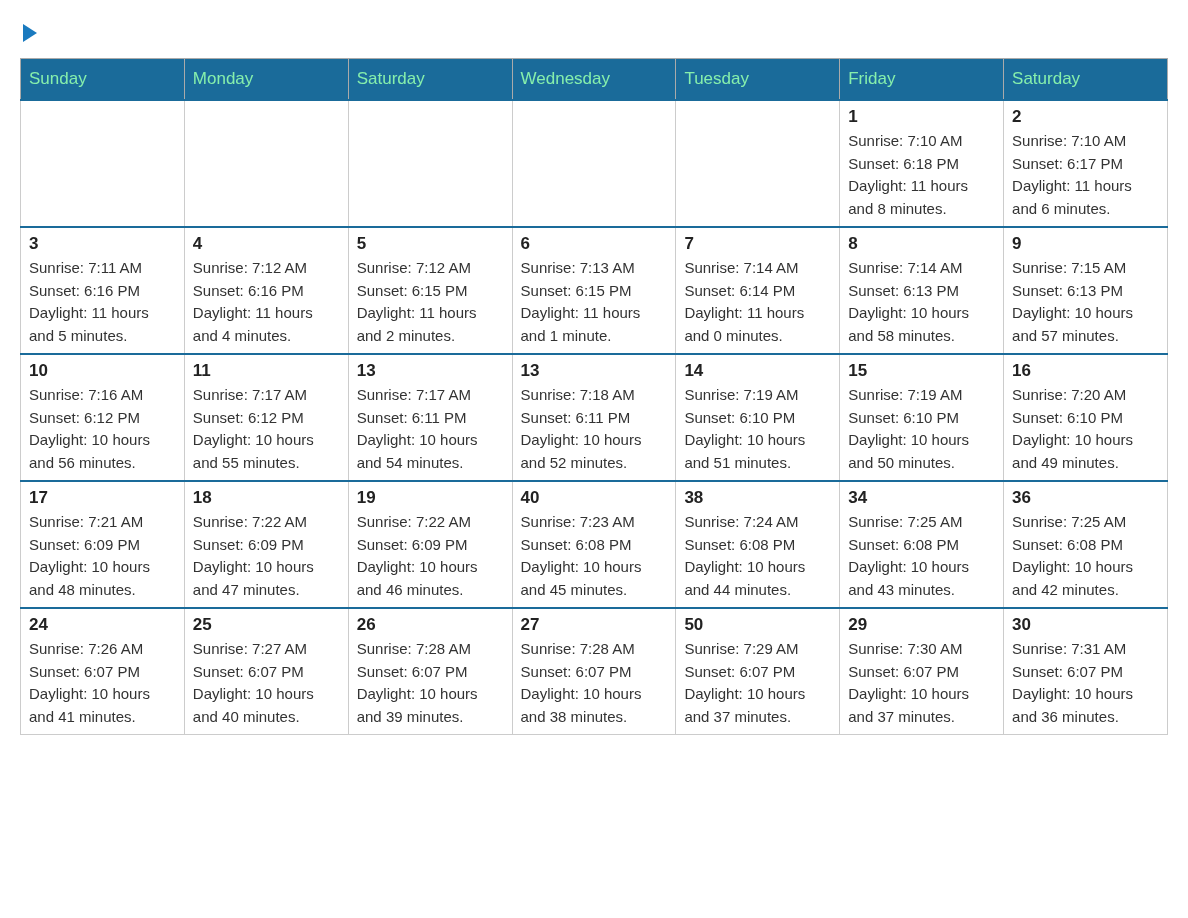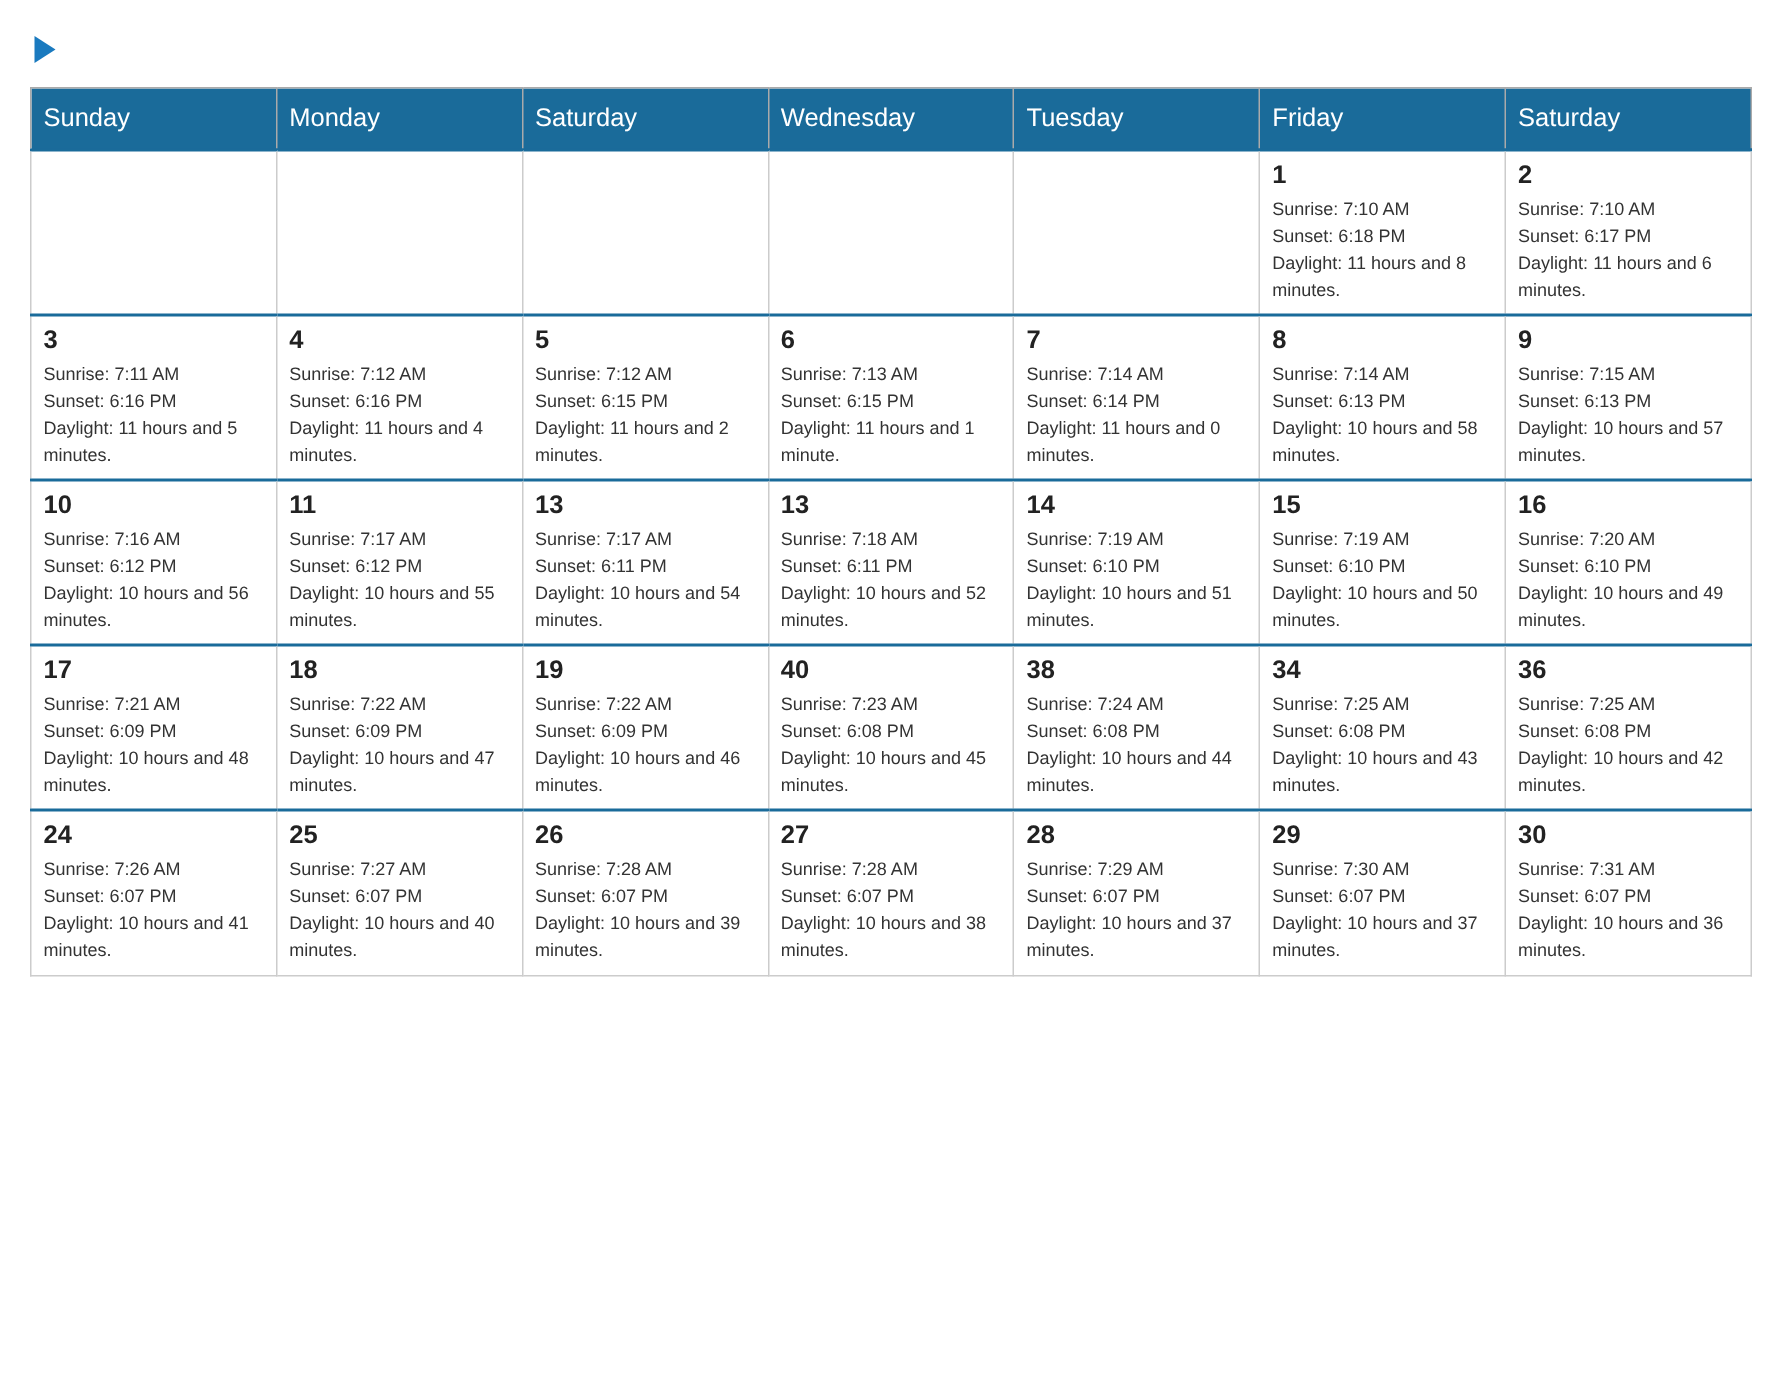--- a/index.html
+++ b/index.html
@@ -60,21 +60,21 @@
       color: #444;
       margin-top: 6px;
     }
     .calendar {
       width: 100%;
       border-collapse: collapse;
       table-layout: fixed;
     }
     .calendar th {
       background-color: #1a6b9a;
-      color: #ffffff;
+      color: #86efac;
       padding: 10px 8px;
       font-size: 17px;
       font-weight: normal;
       text-align: left;
       border: 1px solid #aaa;
     }
     .calendar td {
       vertical-align: top;
       padding: 6px 8px;
       border: 1px solid #ccc;
@@ -87,21 +87,21 @@
       border-top: 2px solid #1a6b9a;
     }
     .day-number {
       font-size: 17px;
       font-weight: bold;
       color: #222;
       display: block;
       margin-bottom: 3px;
     }
     .day-info {
-      font-size: 12px;
+      font-size: 15px;
       color: #333;
       line-height: 1.5;
     }
     .empty-cell {
       background: #f9f9f9;
     }
   </style>
 </head>
 <body>
 
@@ -248,21 +248,21 @@
         </td>
         <td>
           <span class="day-number">26</span>
           <div class="day-info">Sunrise: 7:28 AM<br>Sunset: 6:07 PM<br>Daylight: 10 hours and 39 minutes.</div>
         </td>
         <td>
           <span class="day-number">27</span>
           <div class="day-info">Sunrise: 7:28 AM<br>Sunset: 6:07 PM<br>Daylight: 10 hours and 38 minutes.</div>
         </td>
         <td>
-          <span class="day-number">28</span>
+          <span class="day-number">50</span>
           <div class="day-info">Sunrise: 7:29 AM<br>Sunset: 6:07 PM<br>Daylight: 10 hours and 37 minutes.</div>
         </td>
         <td>
           <span class="day-number">29</span>
           <div class="day-info">Sunrise: 7:30 AM<br>Sunset: 6:07 PM<br>Daylight: 10 hours and 37 minutes.</div>
         </td>
         <td>
           <span class="day-number">30</span>
           <div class="day-info">Sunrise: 7:31 AM<br>Sunset: 6:07 PM<br>Daylight: 10 hours and 36 minutes.</div>
         </td>

